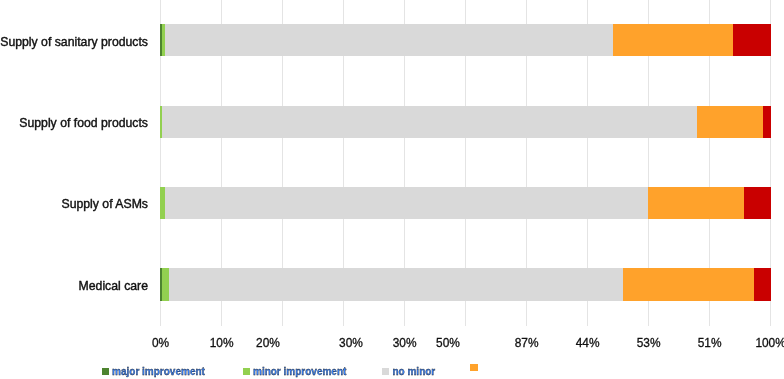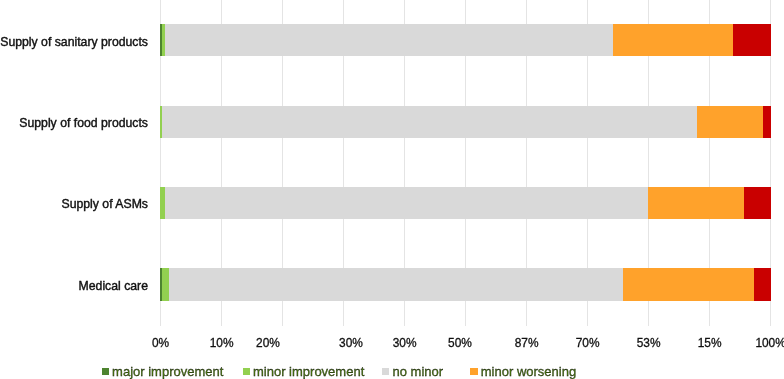--- a/index.html
+++ b/index.html
@@ -24,22 +24,22 @@
 
   
   .xlabel{position:absolute;top:336px;width:60px;font-size:11.9px;color:#111111;
           -webkit-text-stroke:0.3px #111111;text-align:center;line-height:14px;}
   .xlabel>span{display:inline-block;}
 
   
   .legend{position:absolute;left:0;top:0;width:784px;height:379px;}
   .legitem{position:absolute;top:365px;display:flex;align-items:center;}
   .swatch{width:7.4px;height:7.1px;margin-right:3.1px;flex:0 0 auto;position:relative;top:-0.7px;}
-  .legtext{font-size:13px;color:#4d7c0f;-webkit-text-stroke:0.3px #111111;
-           line-height:14px;white-space:nowrap;}
+  .legtext{font-size:10px;color:#3b82f6;-webkit-text-stroke:0.3px #111111;
+           line-height:14px;white-space:nowrap;font-weight:bold;}
   .legtext>span{display:inline-block;}
 </style>
 </head>
 <body>
 
 <div id="chart-root">
 
   <div class="plot">
 
     <div class="gridline" style="left: 0px; background: rgb(228, 228, 228);"></div>
@@ -90,40 +90,39 @@
     <div class="catlabel" style="top: 196.3px;"><span>Supply of ASMs</span></div>
     <div class="catlabel" style="top: 277.7px;"><span>Medical care</span></div>
   </div>
 
   <div>
     <div class="xlabel" style="left: 130.6px;"><span>0%</span></div>
     <div class="xlabel" style="left: 191.6px;"><span>10%</span></div>
     <div class="xlabel" style="left: 238px;"><span>20%</span></div>
     <div class="xlabel" style="left: 321px;"><span>30%</span></div>
     <div class="xlabel" style="left: 374.6px;"><span>30%</span></div>
-    <div class="xlabel" style="left: 430px;"><span>50%</span></div>
+    <div class="xlabel" style="left: 418px;"><span>50%</span></div>
     <div class="xlabel" style="left: 496.6px;"><span>87%</span></div>
-    <div class="xlabel" style="left: 557.6px;"><span>70%</span></div>
+    <div class="xlabel" style="left: 557.6px;"><span>44%</span></div>
     <div class="xlabel" style="left: 618.6px;"><span>53%</span></div>
-    <div class="xlabel" style="left: 679.6px;"><span>15%</span></div>
+    <div class="xlabel" style="left: 679.6px;"><span>51%</span></div>
     <div class="xlabel" style="left: 740.6px;"><span>100%</span></div>
   </div>
 
   <div class="legend">
     <div class="legitem" style="left: 101.6px;">
       <div class="swatch" style="background: rgb(77, 132, 48);"></div>
       <div class="legtext"><span>major improvement</span></div>
     </div>
     <div class="legitem" style="left: 242.5px; justify-content: space-between;">
       <div class="swatch" style="background: rgb(146, 208, 80);"></div>
       <div class="legtext"><span>minor improvement</span></div>
     </div>
     <div class="legitem" style="left: 382px;">
       <div class="swatch" style="background: rgb(217, 217, 217);"></div>
       <div class="legtext"><span>no minor</span></div>
     </div>
     <div class="legitem" style="left: 470.3px;">
       <div class="swatch" style="background: rgb(255, 162, 43);"></div>
-      <div class="legtext"><span>minor worsening</span></div>
     </div>
   </div>
 
 </div>
 
 </body></html>

